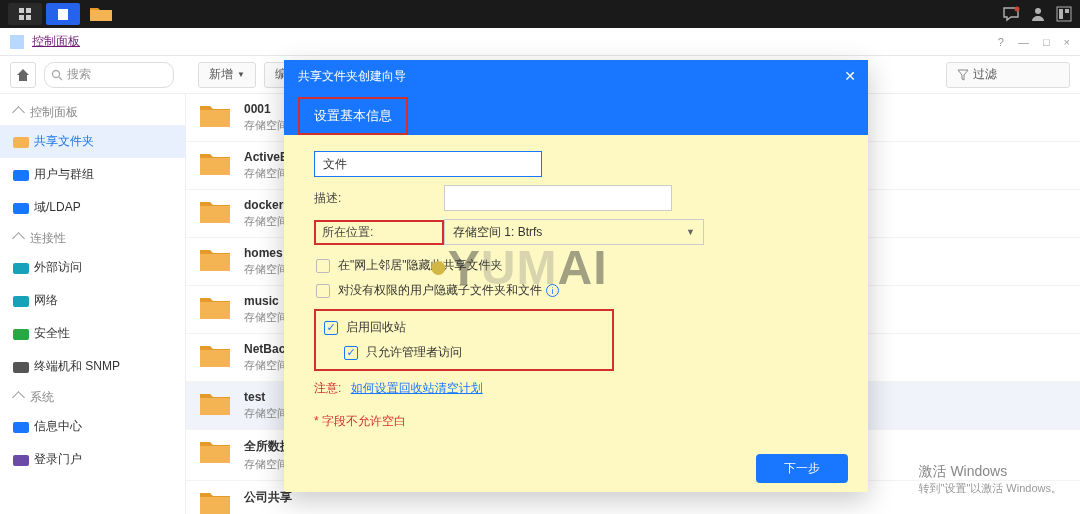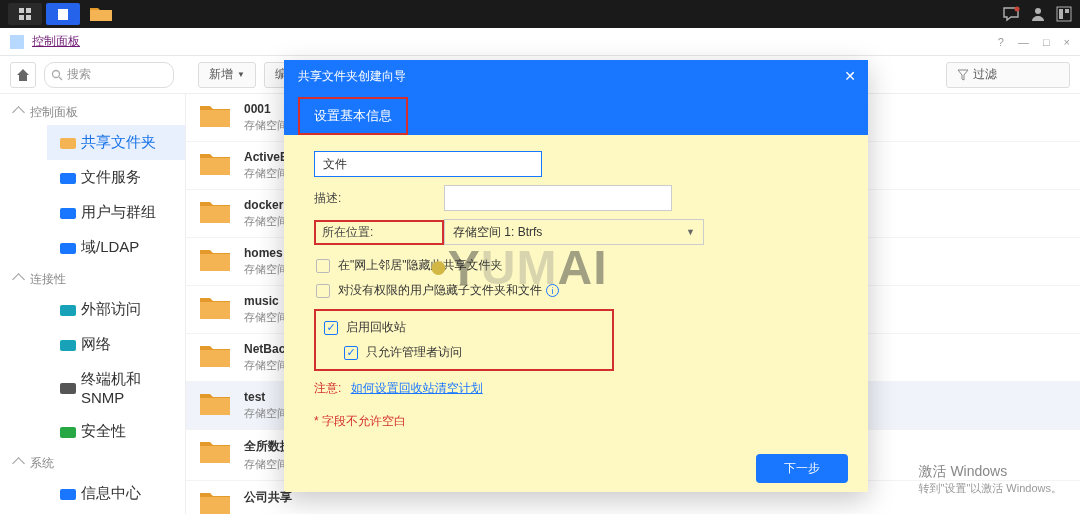--- a/index.html
+++ b/index.html
@@ -26,21 +26,21 @@
     .toolbar-spacer { flex: 1; }
     .tb-btn { height: 26px; padding: 0 10px; border: 1px solid #ddd; border-radius: 3px; font-size: 12px; color: #555; display: flex; align-items: center; gap: 4px; background: #fafafa; }
 
     
     .panel { display: flex; height: 420px; background: #fff; }
 
     
     .sidebar { width: 186px; border-right: 1px solid #eee; padding-top: 4px; overflow: hidden; }
     .side-section { font-size: 12px; color: #888; padding: 6px 12px 4px 30px; display: flex; align-items: center; gap: 6px; position: relative; }
     .side-section::before { content: ''; position: absolute; left: 14px; top: 10px; width: 8px; height: 8px; border-left: 1.5px solid #999; border-top: 1.5px solid #999; transform: rotate(45deg); }
-    .side-item { font-size: 15px; color: #333; padding: 8px 12px 8px 34px; display: flex; align-items: center; gap: 8px; position: relative; cursor: pointer; margin-left: 47px; }
+    .side-item { font-size: 12px; color: #333; padding: 8px 12px 8px 34px; display: flex; align-items: center; gap: 8px; position: relative; cursor: pointer; }
     .side-item.active { background: #e8f0fe; color: #1a73e8; }
     .side-ico { width: 18px; height: 16px; position: absolute; left: 12px; }
 
     
     .folder-list { flex: 1; overflow: hidden; position: relative; }
     .folder-row { display: flex; align-items: flex-start; padding: 8px 12px; border-bottom: 1px solid #f3f3f3; gap: 12px; }
     .folder-row.sel { background: #f0f4fa; }
     .folder-ico { width: 34px; height: 28px; flex-shrink: 0; }
     .folder-meta { display: flex; flex-direction: column; }
     .folder-name { font-size: 12px; font-weight: 600; color: #333; }
@@ -180,58 +180,52 @@
       <div class="side-item active">
         <svg class="side-ico" viewBox="0 0 18 16">
           <rect x="1" y="3" width="16" height="11" rx="2" fill="#f4b453"></rect>
         </svg>
         <span>共享文件夹</span>
       </div>
       <div class="side-item">
         <svg class="side-ico" viewBox="0 0 18 16">
           <rect x="1" y="3" width="16" height="11" rx="2" fill="#1976ff"></rect>
         </svg>
-        <span>文件服务</span>
+        <span>用户与群组</span>
       </div>
       <div class="side-item">
         <svg class="side-ico" viewBox="0 0 18 16">
           <rect x="1" y="3" width="16" height="11" rx="2" fill="#1976ff"></rect>
         </svg>
-        <span>用户与群组</span>
-      </div>
-      <div class="side-item">
-        <svg class="side-ico" viewBox="0 0 18 16">
-          <rect x="1" y="3" width="16" height="11" rx="2" fill="#1976ff"></rect>
-        </svg>
         <span>域/LDAP</span>
       </div>
       <div class="side-section">连接性</div>
       <div class="side-item">
         <svg class="side-ico" viewBox="0 0 18 16">
           <rect x="1" y="3" width="16" height="11" rx="2" fill="#17a2b8"></rect>
         </svg>
         <span>外部访问</span>
       </div>
       <div class="side-item">
         <svg class="side-ico" viewBox="0 0 18 16">
           <rect x="1" y="3" width="16" height="11" rx="2" fill="#17a2b8"></rect>
         </svg>
         <span>网络</span>
       </div>
       <div class="side-item">
         <svg class="side-ico" viewBox="0 0 18 16">
+          <rect x="1" y="3" width="16" height="11" rx="2" fill="#28a745"></rect>
+        </svg>
+        <span>安全性</span>
+      </div>
+      <div class="side-item">
+        <svg class="side-ico" viewBox="0 0 18 16">
           <rect x="1" y="3" width="16" height="11" rx="2" fill="#555"></rect>
         </svg>
         <span>终端机和 SNMP</span>
-      </div>
-      <div class="side-item">
-        <svg class="side-ico" viewBox="0 0 18 16">
-          <rect x="1" y="3" width="16" height="11" rx="2" fill="#28a745"></rect>
-        </svg>
-        <span>安全性</span>
       </div>
       <div class="side-section">系统</div>
       <div class="side-item">
         <svg class="side-ico" viewBox="0 0 18 16">
           <rect x="1" y="3" width="16" height="11" rx="2" fill="#1976ff"></rect>
         </svg>
         <span>信息中心</span>
       </div>
       <div class="side-item">
         <svg class="side-ico" viewBox="0 0 18 16">

